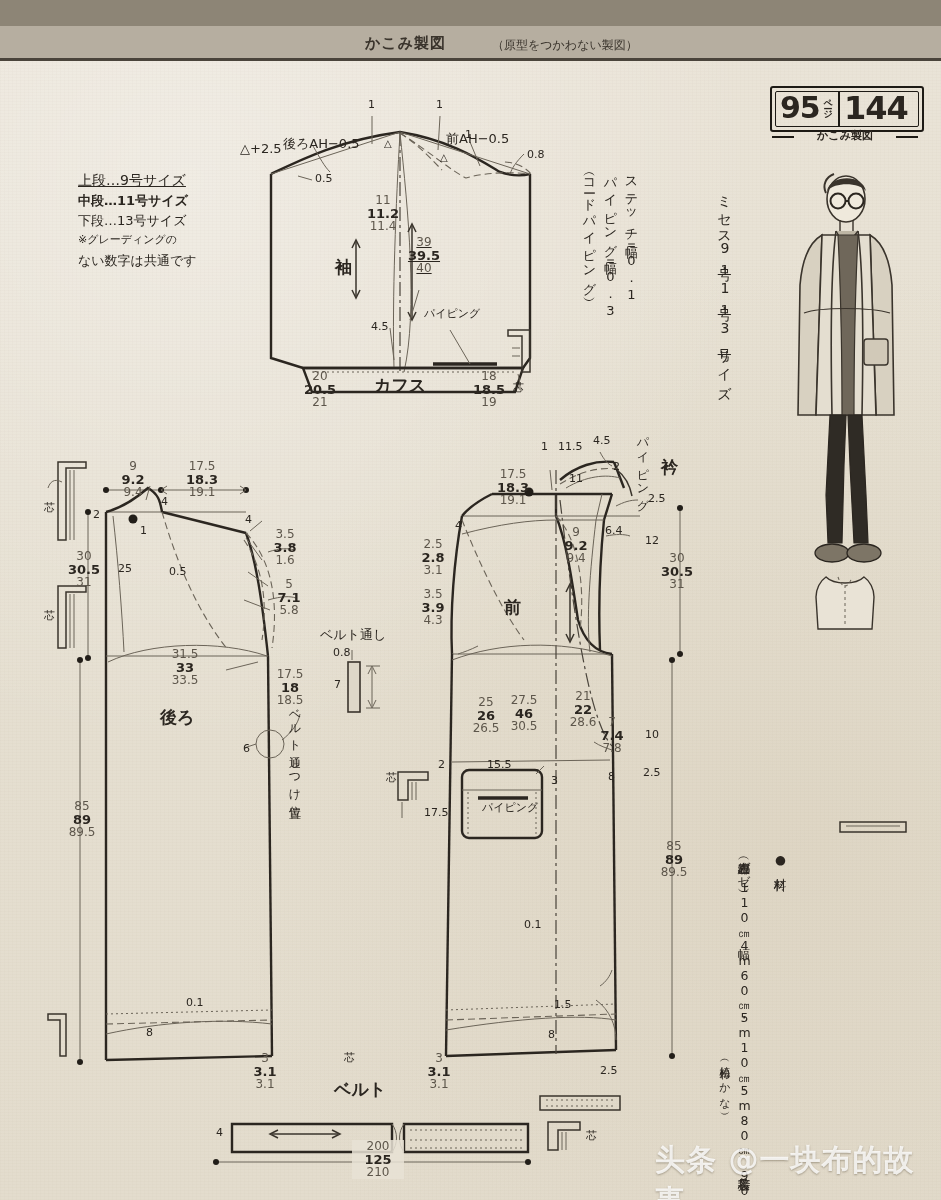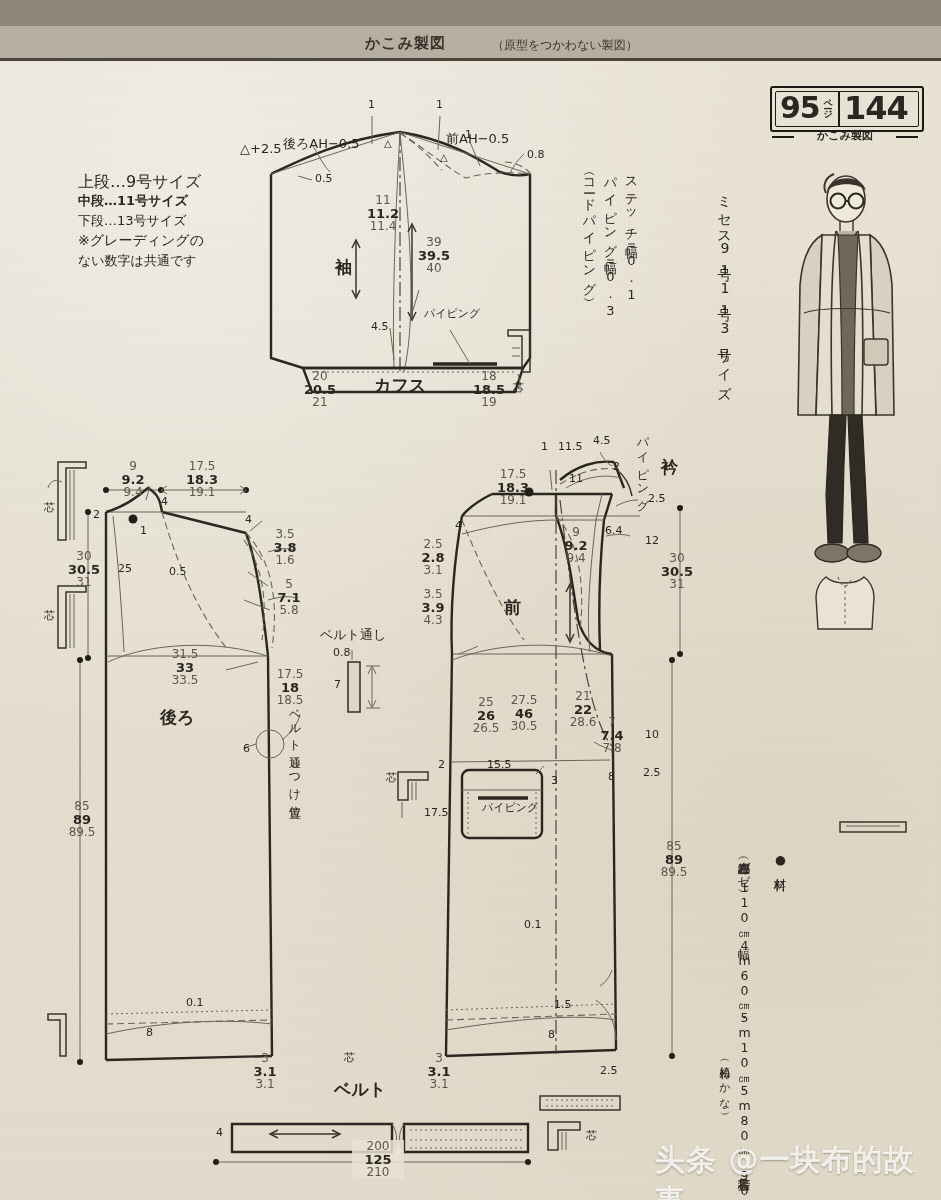--- a/index.html
+++ b/index.html
@@ -78,24 +78,24 @@
 
 <div id="badge">
   <div class="inner"></div>
   <div class="num95">95</div>
   <div class="peji">ページ</div>
   <div class="vline"></div>
   <div class="num144">144</div>
 </div>
 <div id="badgecap">かこみ製図</div>
 
-<div class="lbl" style="left:78px;top:172px;font-size:16px;">上段…9号サイズ</div>
+<div class="lbl" style="left:78px;top:172px;font-size:14px;text-decoration:underline;">上段…9号サイズ</div>
 <div class="lbl bold" style="left:78px;top:192px;font-size:13px;">中段…11号サイズ</div>
 <div class="lbl" style="left:78px;top:212px;font-size:13px;">下段…13号サイズ</div>
-<div class="lbl" style="left:78px;top:232px;font-size:14px;">※グレーディングの</div>
+<div class="lbl" style="left:78px;top:232px;font-size:11px;">※グレーディングの</div>
 <div class="lbl" style="left:78px;top:252px;font-size:13px;">ない数字は共通です</div>
 
 <div class="lbl vtext" style="left:622px;top:168px;font-size:13px;">ステッチ幅＝0.1</div>
 <div class="lbl vtext" style="left:601px;top:168px;font-size:13px;">パイピング幅＝0.3</div>
 <div class="lbl vtext" style="left:580px;top:168px;font-size:13px;">（コードパイピング）</div>
 <div class="lbl vtext" style="left:716px;top:186px;font-size:14px;">ミセス9号・11号・13号サイズ</div>
 
 <div class="lbl vtext" style="left:771px;top:852px;font-size:12.5px;letter-spacing:1px;">●材料</div>
 <div class="lbl vtext" style="left:735px;top:852px;font-size:12.5px;letter-spacing:0px;height:268px;">表布（綿ガーゼ）110㎝幅4m60㎝・5m10㎝・5m80㎝、接着芯90㎝幅1m70㎝、0.3・5㎜幅のコードパイピング。</div>
 <div class="lbl vtext" style="left:716px;top:1055px;font-size:11px;">（植松わかな）</div>
@@ -152,21 +152,21 @@
 <div class="lbl s" style="left:315px;top:172px;">0.5</div>
 <div class="lbl s" style="left:527px;top:148px;">0.8</div>
 <div class="lbl xs" style="left:384px;top:138px;">△</div>
 <div class="lbl xs" style="left:440px;top:152px;">△</div>
 
 <div class="stack" style="left:362px;top:194px;width:42px;">
   <div class="t">11</div>
   <div class="m">11.2</div>
   <div class="b">11.4</div>
 </div>
-<div class="stack" style="left:412px;top:236px;width:44px;">
+<div class="stack" style="left:402px;top:236px;width:44px;text-decoration:underline;">
   <div class="t">39</div>
   <div class="m">39.5</div>
   <div class="b">40</div>
 </div>
 <div class="lbl s" style="left:371px;top:320px;">4.5</div>
 <div class="lbl big" style="left:335px;top:256px;">袖</div>
 <div class="lbl s" style="left:424px;top:306px;line-height:15px;text-align:center;">
   <span>パイピング</span>
 </div>
 <div class="lbl big" style="left:374px;top:374px;">カフス</div>

